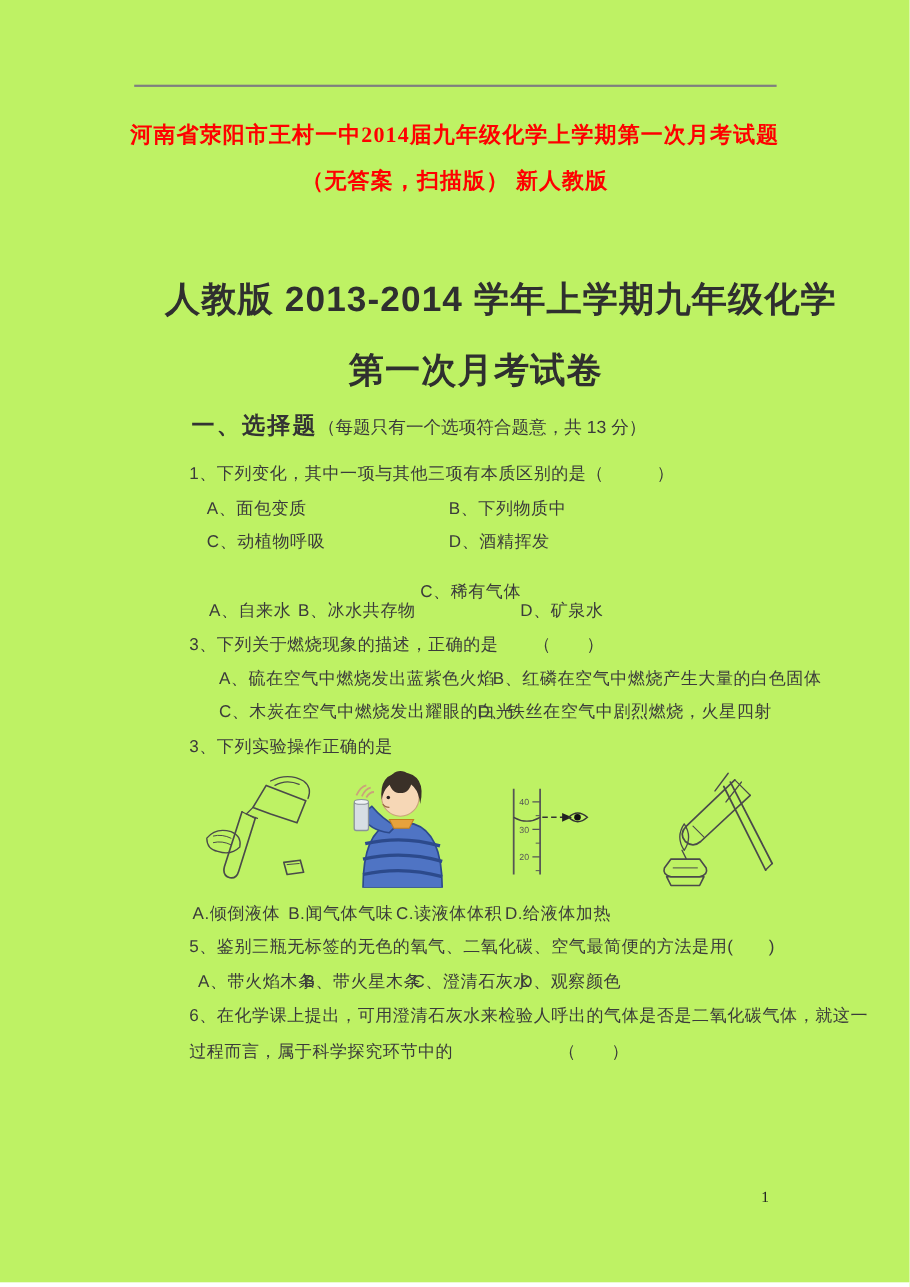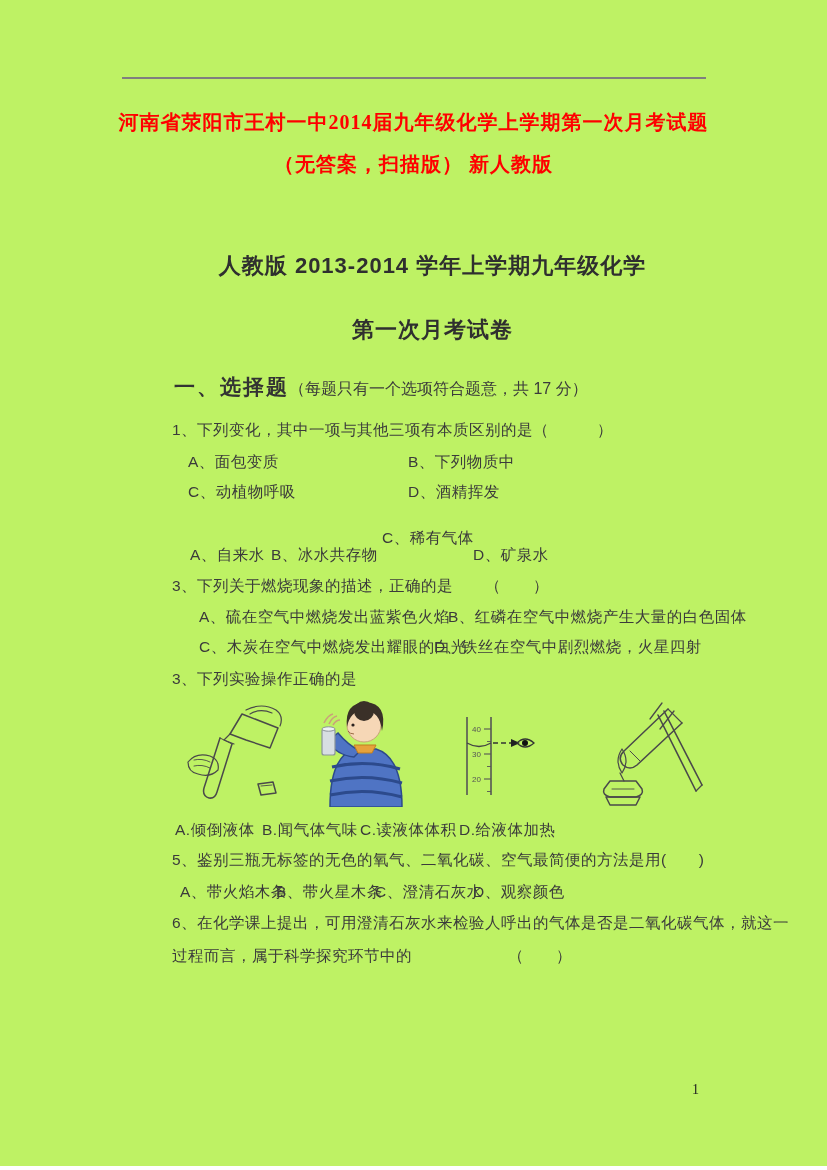--- a/index.html
+++ b/index.html
@@ -28,21 +28,21 @@
 
   .scan {
     position:absolute; left:150px; top:245px;
     width:565px; height:770px;
     color:#3b3b3b;
   }
   .scan .abs { position:absolute; white-space:nowrap; }
   .scan-h1, .scan-h2 {
     position:absolute; left:0; width:100%;
     text-align:center; font-weight:bold;
-    font-size:22px; color:#2f2f2f; letter-spacing:1px;
+    font-size:32px; color:#2f2f2f; letter-spacing:1px;
     white-space:nowrap;
   }
   .scan-h1 { top:6px; }
   .scan-h2 { top:70px; }
   .section { position:absolute; top:128px; left:24px; white-space:nowrap; }
   .section-label { font-size:21px; font-weight:bold; color:#333; letter-spacing:2px;margin-top:12px; }
   .section-note  { font-size:16px; color:#3b3b3b; }
   .qtext { font-size:15.5px; letter-spacing:0.5px; }
   .opt   { font-size:15.5px; letter-spacing:0.5px; }
   .figures { position:absolute; top:450px; left:0; width:565px; height:118px; }
@@ -62,21 +62,21 @@
 
   <div class="doc-title line1">河南省荥阳市王村一中2014届九年级化学上学期第一次月考试题</div>
   <div class="doc-title line2">（无答案，扫描版） 新人教版</div>
 
   <div class="scan">
 
     <div class="scan-h1">人教版 2013-2014 学年上学期九年级化学</div>
     <div class="scan-h2">第一次月考试卷</div>
 
     <div class="section">
-      <span class="section-label">一、选择题</span><span class="section-note">（每题只有一个选项符合题意，共 17 分）</span>
+      <span class="section-label">一、选择题</span><span class="section-note">（每题只有一个选项符合题意，共 13 分）</span>
     </div>
 
     <div class="abs qtext" style="top:175px;left:22px">1、下列变化，其中一项与其他三项有本质区别的是（　　　）</div>
     <span class="abs opt" style="top:207px;left:38px">A、面包变质</span>
     <span class="abs opt" style="top:207px;left:258px">B、下列物质中</span>
     <span class="abs opt" style="top:237px;left:38px">C、动植物呼吸</span>
     <span class="abs opt" style="top:237px;left:258px">D、酒精挥发</span>
 
     <span class="abs opt" style="top:300px;left:40px">A、自来水</span>
     <span class="abs opt" style="top:300px;left:121px">B、冰水共存物</span>

